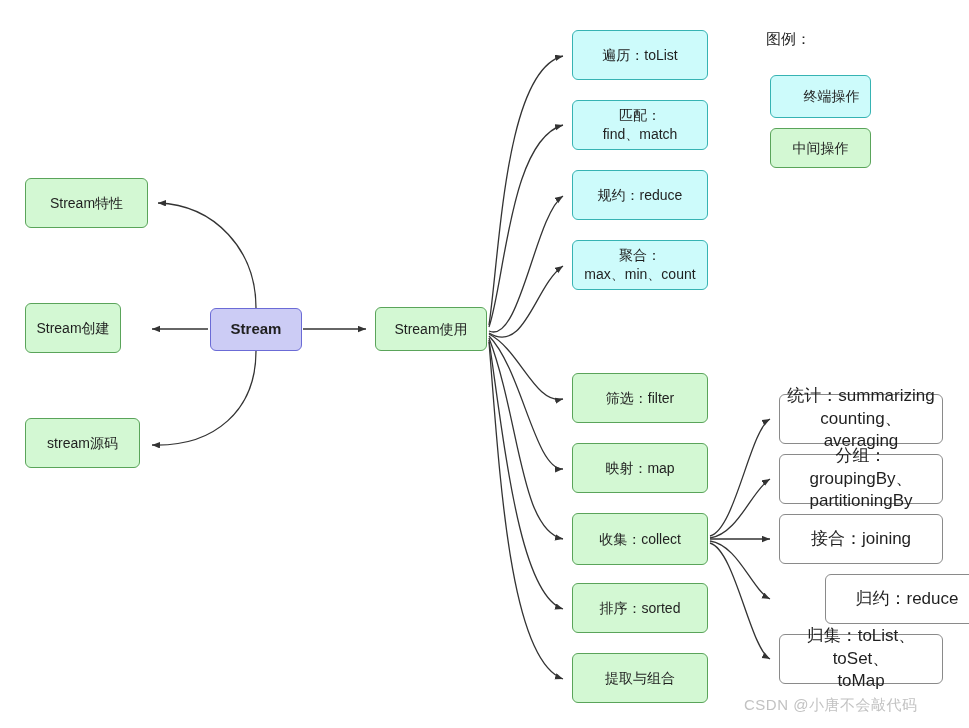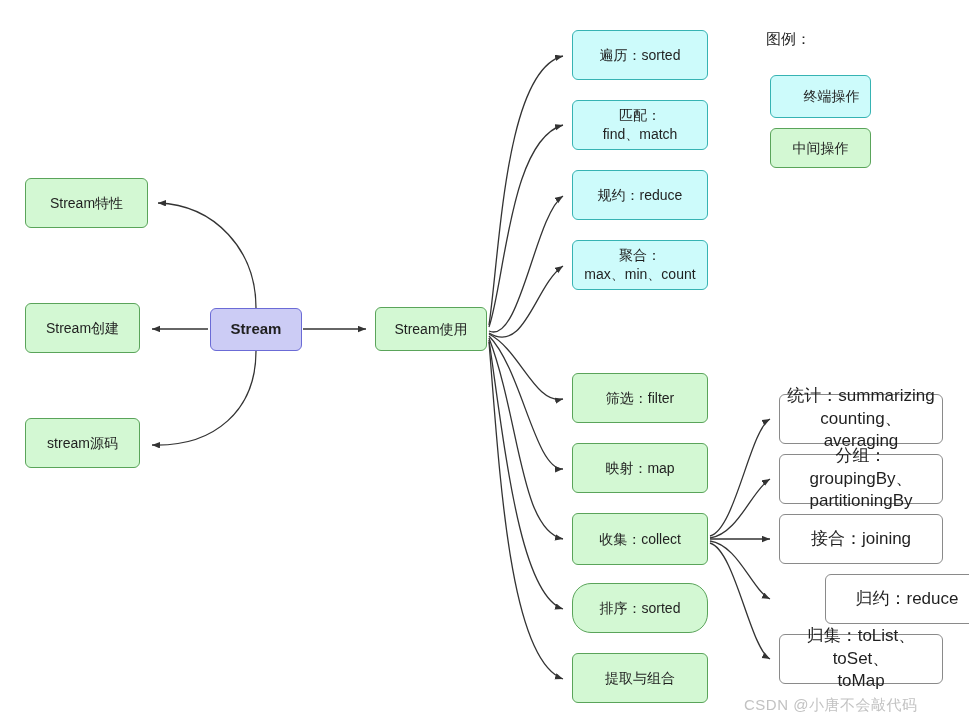--- a/index.html
+++ b/index.html
@@ -107,37 +107,37 @@
 
       <path d="M710,536 C735,530 750,430 770,419"></path>
       <path d="M710,538 C738,534 752,490 770,479"></path>
       <path d="M710,539 L770,539"></path>
       <path d="M710,541 C738,545 752,590 770,599"></path>
       <path d="M710,543 C735,550 750,648 770,659"></path>
     </g>
   </svg>
 
   <div class="node green" style="left:25px; top:178px; width:123px; height:50px;">Stream特性</div>
-  <div class="node green" style="left:25px; top:303px; width:115px; height:50px;">Stream创建</div>
+  <div class="node green" style="left:25px; top:303px; width:96px; height:50px;">Stream创建</div>
   <div class="node green" style="left:25px; top:418px; width:115px; height:50px;">stream源码</div>
 
   <div class="node purple" style="left:210px; top:308px; width:92px; height:43px;">Stream</div>
   <div class="node green" style="left:375px; top:307px; width:112px; height:44px;">Stream使用</div>
 
-  <div class="node cyan" style="left:572px; top:30px; width:136px; height:50px;">遍历：sorted</div>
+  <div class="node cyan" style="left:572px; top:30px; width:136px; height:50px;">遍历：toList</div>
   <div class="node cyan" style="left:572px; top:100px; width:136px; height:50px;">匹配：
 find、match</div>
   <div class="node cyan" style="left:572px; top:170px; width:136px; height:50px;">规约：reduce</div>
   <div class="node cyan" style="left:572px; top:240px; width:136px; height:50px;">聚合：
 max、min、count</div>
 
   <div class="node green" style="left:572px; top:373px; width:136px; height:50px;">筛选：filter</div>
   <div class="node green" style="left:572px; top:443px; width:136px; height:50px;">映射：map</div>
   <div class="node green" style="left:572px; top:513px; width:136px; height:52px;">收集：collect</div>
-  <div class="node green" style="left:572px; top:583px; width:136px; height:50px;border-radius:19px;">排序：sorted</div>
+  <div class="node green" style="left:572px; top:583px; width:136px; height:50px;">排序：sorted</div>
   <div class="node green" style="left:572px; top:653px; width:136px; height:50px;">提取与组合</div>
 
   <div class="node plain" style="left:779px; top:394px; width:164px; height:50px;">统计：summarizing
 counting、averaging</div>
   <div class="node plain" style="left:779px; top:454px; width:164px; height:50px;">分组：groupingBy、
 partitioningBy</div>
   <div class="node plain" style="left:779px; top:514px; width:164px; height:50px;">接合：joining</div>
   <div class="node plain" style="left:779px; top:574px; width:164px; height:50px;margin-left:46px;">归约：reduce</div>
   <div class="node plain" style="left:779px; top:634px; width:164px; height:50px;">归集：toList、toSet、
 toMap</div>

